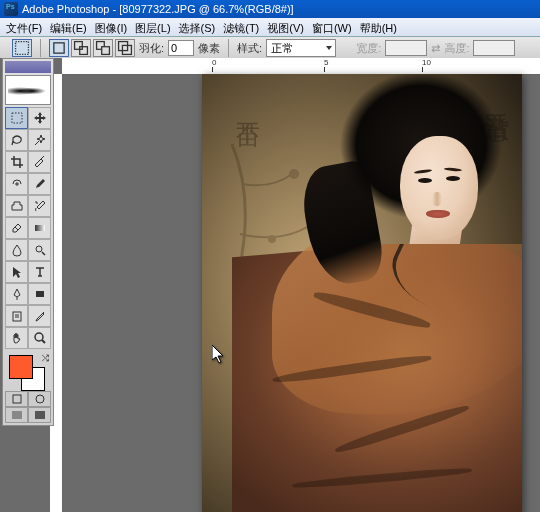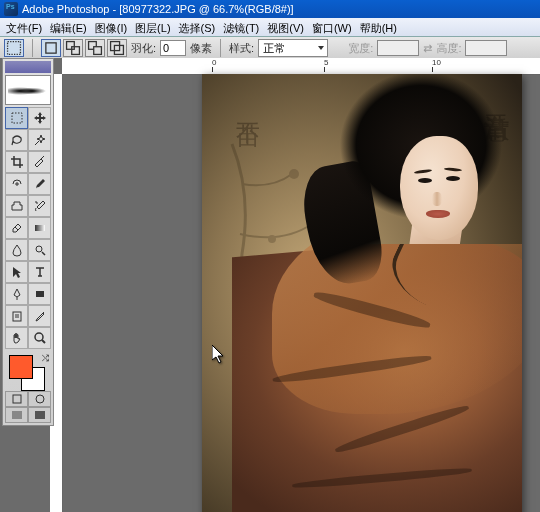--- a/index.html
+++ b/index.html
@@ -1,21 +1,21 @@
 <!DOCTYPE html>
 <html><head>
 <meta charset="utf-8">
 <style>
 html,body{margin:0;padding:0;font-family:"Microsoft YaHei","SimSun",sans-serif;font-size:11px;background:#6b6b6b;width:540px;height:512px;overflow:hidden}
 .titlebar{height:18px;background:linear-gradient(to bottom,#0a5fce,#0951b8);color:#fff;display:flex;align-items:center;padding:0 4px;font-size:11px}
 .titlebar .icon{width:14px;height:14px;background:linear-gradient(135deg,#1a4d8f,#0a2d5f);margin-right:4px;border-radius:2px;position:relative}
 .titlebar .icon::after{content:"Ps";position:absolute;font-size:7px;color:#4ad;font-weight:bold;left:2px;top:1px}
 .menubar{height:18px;background:linear-gradient(to bottom,#eef2fb,#d9e1f1);display:flex;align-items:flex-end;padding:0 2px;border-bottom:1px solid #8aa}
 .menubar span{padding:0 4px;cursor:default}
-.optbar{height:22px;background:linear-gradient(to bottom,#e8e8e8,#d0d0d0);border-bottom:1px solid #999;display:flex;align-items:center;padding:0 4px;gap:4px}
+.optbar{height:22px;background:linear-gradient(to bottom,#e8e8e8,#d0d0d0);border-bottom:1px solid #999;display:flex;align-items:center;padding:0 12px;gap:4px}
 .optbar .grp{display:flex;align-items:center;gap:2px}
 .optbar .btn{width:18px;height:16px;background:#e0e0e0;border:1px solid #888;display:flex;align-items:center;justify-content:center}
 .optbar .btn.sel{background:#cde;border:1px solid #46a}
 .optbar .field{height:14px;border:1px solid #888;background:#fff;padding:0 2px;display:flex;align-items:center}
 .optbar .sep{width:1px;height:18px;background:#999;margin:0 4px}
 .optbar .drop{height:16px;border:1px solid #888;background:#fff;padding:0 14px 0 4px;display:flex;align-items:center;position:relative;min-width:50px}
 .optbar .drop::after{content:"";position:absolute;right:3px;top:6px;border-left:3px solid transparent;border-right:3px solid transparent;border-top:4px solid #333}
 .optbar .lbl{color:#333}
 .optbar .lbl.dis{color:#999}
 .ruler-h{height:16px;background:#fff;border-bottom:1px solid #666;margin-left:62px;position:relative;font-size:8px;overflow:hidden}
@@ -136,21 +136,21 @@
   <div class="field" style="width:36px;background:#eee">
       <span></span>
     </div>
 </div>
 
 <div class="workspace">
 
   <div class="ruler-h">
     <span class="tick" style="left:150px">0</span>
     <span class="tick" style="left:262px">5</span>
-    <span class="tick" style="left:370px">10</span>
+    <span class="tick" style="left:360px">10</span>
 
   </div>
 
   <div class="ruler-v"></div>
 
   <div class="toolbox">
     <div class="hdr"></div>
     <div class="brushprev"></div>
     <div class="tools" id="tools-grid">
         <div class="tool sel">

